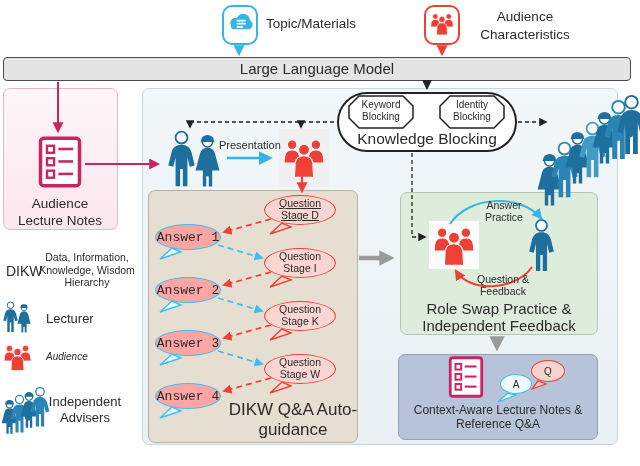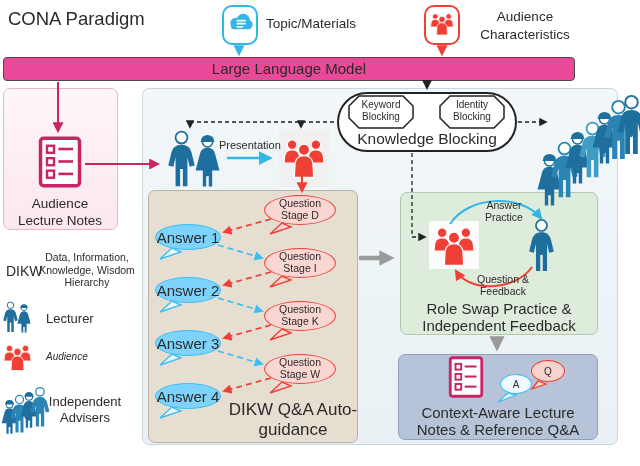--- a/index.html
+++ b/index.html
@@ -9,28 +9,28 @@
   .panel-pink{left:3px;top:88px;width:115px;height:142px;background:linear-gradient(#fef6f8,#fbe7ee);border:1.5px solid #eab6c6;}
   .panel-main{left:142px;top:88px;width:476px;height:357px;background:linear-gradient(#f2f7f9,#e9f1f5);border:1px solid #c9d6dc;}
   .panel-tan{left:148px;top:190px;width:210px;height:253px;background:#e7ded2;border:1px solid #b8b2a4;}
   .panel-green{left:400px;top:192px;width:198px;height:143px;background:#deecdc;border:1px solid #b4c7b4;}
   .panel-ctx{left:398px;top:354px;width:200px;height:86px;background:#b7c3d9;border:1px solid #93a0ba;}
   .txt{position:absolute;line-height:1.2;z-index:4;}
   .ctr{text-align:center;}
   .iconbox{position:absolute;width:36px;height:40px;background:#fff;border-radius:10px;box-sizing:border-box;z-index:2;}
   .box-cyan{border:2px solid #33b5e8;}
   .box-red{border:2px solid #ee4035;}
-  .llm{position:absolute;left:3px;top:57px;width:572px;height:24px;background:#ec4899;border:1.6px solid #4a4a4a;
+  .llm{position:absolute;left:3px;top:57px;width:628px;height:24px;background:#e5e5e5;border:1.6px solid #4a4a4a;
        border-radius:4px;box-sizing:border-box;text-align:center;line-height:21px;font-size:15px;z-index:2;}
   .kb{position:absolute;left:337px;top:92px;width:180px;height:60px;background:#fff;border:2px solid #222;
       border-radius:30px;box-sizing:border-box;z-index:1;}
   .qb,.ab{position:absolute;display:flex;align-items:center;justify-content:center;text-align:center;
           border-radius:50%;box-sizing:border-box;z-index:3;}
   .qb{width:72px;height:30px;border:1.6px solid #ee4035;background:#f9d6d1;font-size:10.5px;line-height:1.1;}
-  .ab{width:66px;height:26px;border:1.6px solid #3cbef0;background:#7dd3fc;font-size:15px;}
+  .ab{width:66px;height:26px;border:1.6px solid #3cbef0;background:#fca5a5;font-size:13px;font-family:Liberation Mono, monospace;}
   .cb{position:absolute;display:flex;align-items:center;justify-content:center;border-radius:50%;
       box-sizing:border-box;z-index:3;font-size:10px;}
   svg.overlay{position:absolute;left:0;top:0;z-index:2;pointer-events:none;}
 </style>
 </head>
 <body>
 
 <div class="stage">
 
   <div class="panel panel-pink"></div>
@@ -246,49 +246,48 @@
         </g>
       <g color="#1e6e9e">
           <use href="#woman" x="19" y="386" width="20" height="48"></use>
         </g>
       <g color="#2a85b5">
           <use href="#man" x="29" y="380" width="22" height="54"></use>
         </g>
     </g>
   </svg>
 
-  <div class="txt" style="left:8px;top:8px;font-size:18.5px;">CONA Paradigm</div>
   <div class="txt" style="left:266px;top:16px;font-size:13.5px;">Topic/Materials</div>
   <div class="txt ctr" style="left:466px;top:8px;width:118px;font-size:13.5px;line-height:1.3;">Audience Characteristics</div>
 
   <div class="txt ctr" style="left:349px;top:99px;width:64px;font-size:10px;line-height:1.15;">Keyword Blocking</div>
   <div class="txt ctr" style="left:337px;top:130px;width:180px;font-size:15.5px;">Knowledge Blocking</div>
   <div class="txt ctr" style="left:440px;top:99px;width:64px;font-size:10px;line-height:1.15;">Identity Blocking</div>
 
   <div class="txt ctr" style="left:10px;top:196px;width:100px;font-size:13.5px;line-height:1.25;">Audience Lecture Notes</div>
 
   <div class="txt" style="left:6px;top:263px;font-size:14px;">DIKW</div>
   <div class="txt ctr" style="left:38px;top:251px;width:98px;font-size:10.5px;line-height:1.2;">Data, Information, Knowledge, Wisdom Hierarchy</div>
   <div class="txt" style="left:46px;top:311px;font-size:13px;text-align:center;">Lecturer</div>
   <div class="txt" style="left:46px;top:351px;font-size:10px;font-style:italic;">Audience</div>
   <div class="txt ctr" style="left:42px;top:394px;width:86px;font-size:13px;line-height:1.25;">Independent Advisers</div>
 
   <div class="txt" style="left:219px;top:139px;font-size:11px;white-space:nowrap;">Presentation</div>
 
-  <div class="qb" style="left:264px;top:195px;">Question Stage D</div>
+  <div class="qb" style="left:264px;top:195px;text-decoration:underline;">Question Stage D</div>
   <div class="qb" style="left:264px;top:248px;">Question Stage I</div>
   <div class="qb" style="left:264px;top:301px;">Question Stage K</div>
   <div class="qb" style="left:264px;top:354px;">Question Stage W</div>
   <div class="ab" style="left:155px;top:224px;">Answer 1</div>
   <div class="ab" style="left:155px;top:277px;">Answer 2</div>
   <div class="ab" style="left:155px;top:330px;">Answer 3</div>
   <div class="ab" style="left:155px;top:383px;">Answer 4</div>
   <div class="txt ctr" style="left:226px;top:400px;width:134px;font-size:17px;line-height:1.2;">DIKW Q&amp;A Auto-guidance</div>
 
   <div class="txt ctr" style="left:477px;top:199px;width:54px;font-size:10.5px;line-height:1.15;">Answer Practice</div>
   <div class="txt ctr" style="left:457px;top:273px;width:92px;font-size:10.5px;line-height:1.15;">Question &amp; Feedback</div>
   <div class="txt ctr" style="left:402px;top:300px;width:194px;font-size:15px;line-height:1.15;">Role Swap Practice &amp; Independent Feedback</div>
 
   <div class="cb" style="left:531px;top:360px;width:34px;height:22px;border:1.5px solid #ee4035;background:#f8d3ce;">Q</div>
   <div class="cb" style="left:500px;top:374px;width:32px;height:20px;border:1.5px solid #3cbef0;background:#eefaff;">A</div>
-  <div class="txt ctr" style="left:400px;top:404px;width:196px;font-size:15px;line-height:1.15;">Context-Aware Lecture Notes &amp; Reference Q&amp;A</div>
+  <div class="txt ctr" style="left:400px;top:404px;width:196px;font-size:12px;line-height:1.15;">Context-Aware Lecture Notes &amp; Reference Q&amp;A</div>
 
 </div>
 
 </body></html>

